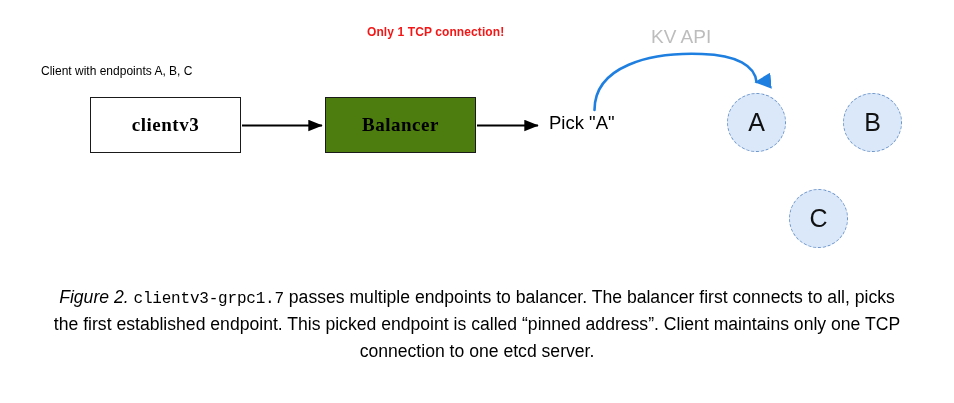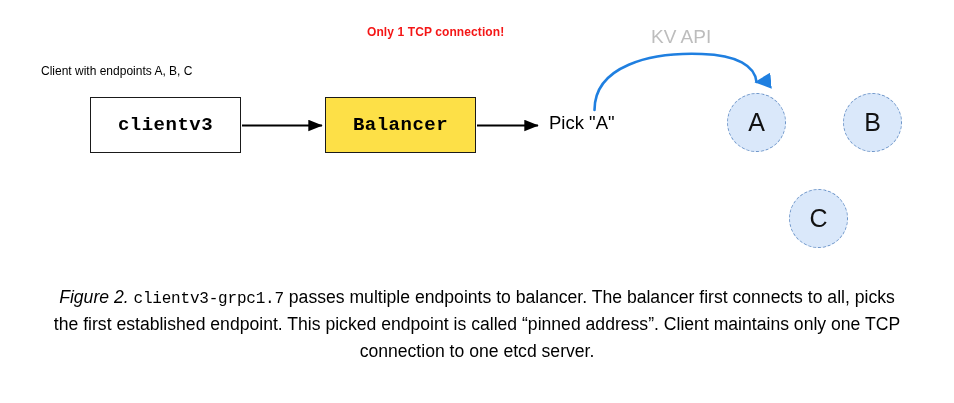--- a/index.html
+++ b/index.html
@@ -79,41 +79,41 @@
   }
 
   
   .proc-box {
     position: absolute;
     box-sizing: border-box;
     border: 1.6px solid #1a1a1a;
     display: flex;
     align-items: center;
     justify-content: center;
-    font-family: Liberation Mono, monospace;
+    font-family: Liberation Serif, serif;
     font-weight: bold;
     font-size: 19px;
     letter-spacing: 0.5px;
     color: #000;
   }
 
   #clientv3-box {
     left: 90px;
     top: 97px;
     width: 151px;
     height: 56px;
     background: #ffffff;
   }
 
   #balancer-box {
     left: 325px;
     top: 97px;
     width: 151px;
     height: 56px;
-    background: #fde047;
+    background: #4d7c0f;
   }
 
   
   .endpoint-circle {
     position: absolute;
     box-sizing: border-box;
     width: 59px;
     height: 59px;
     border-radius: 50%;
     background: #dae8fa;

